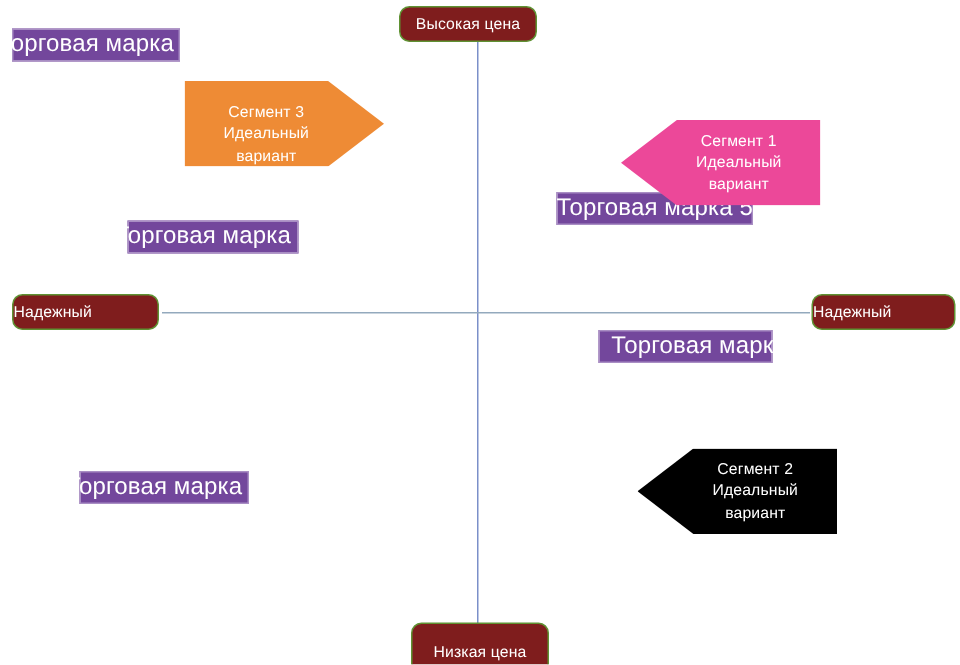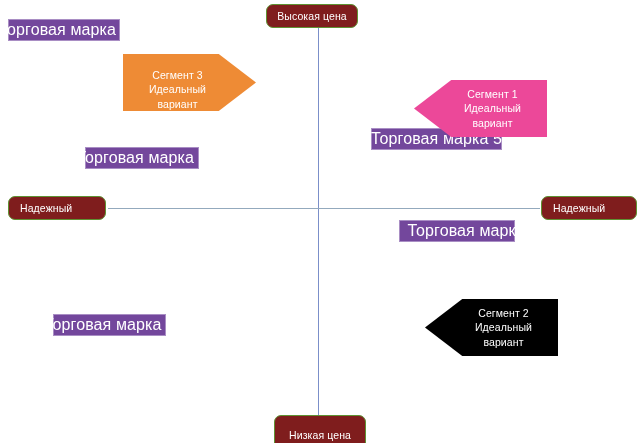--- a/index.html
+++ b/index.html
@@ -37,21 +37,21 @@
     border-radius: 7px;
     color: #ffffff;
     font-size: 10.5px;
     line-height: 1;
     display: flex;
     align-items: center;
     justify-content: center;
     letter-spacing: 0.1px;
     white-space: nowrap;
   }
-  .axis-label.align-left { justify-content: flex-start; padding-left: 11px; }
+  .axis-label.align-left { justify-content: flex-start; padding-left: 0; }
 
   
   .brand-box {
     position: absolute;
     box-sizing: border-box;
     background: #73479c;
     border: 1.2px solid #a98ec4;
     color: #ffffff;
     font-size: 16px;
     line-height: 1;

